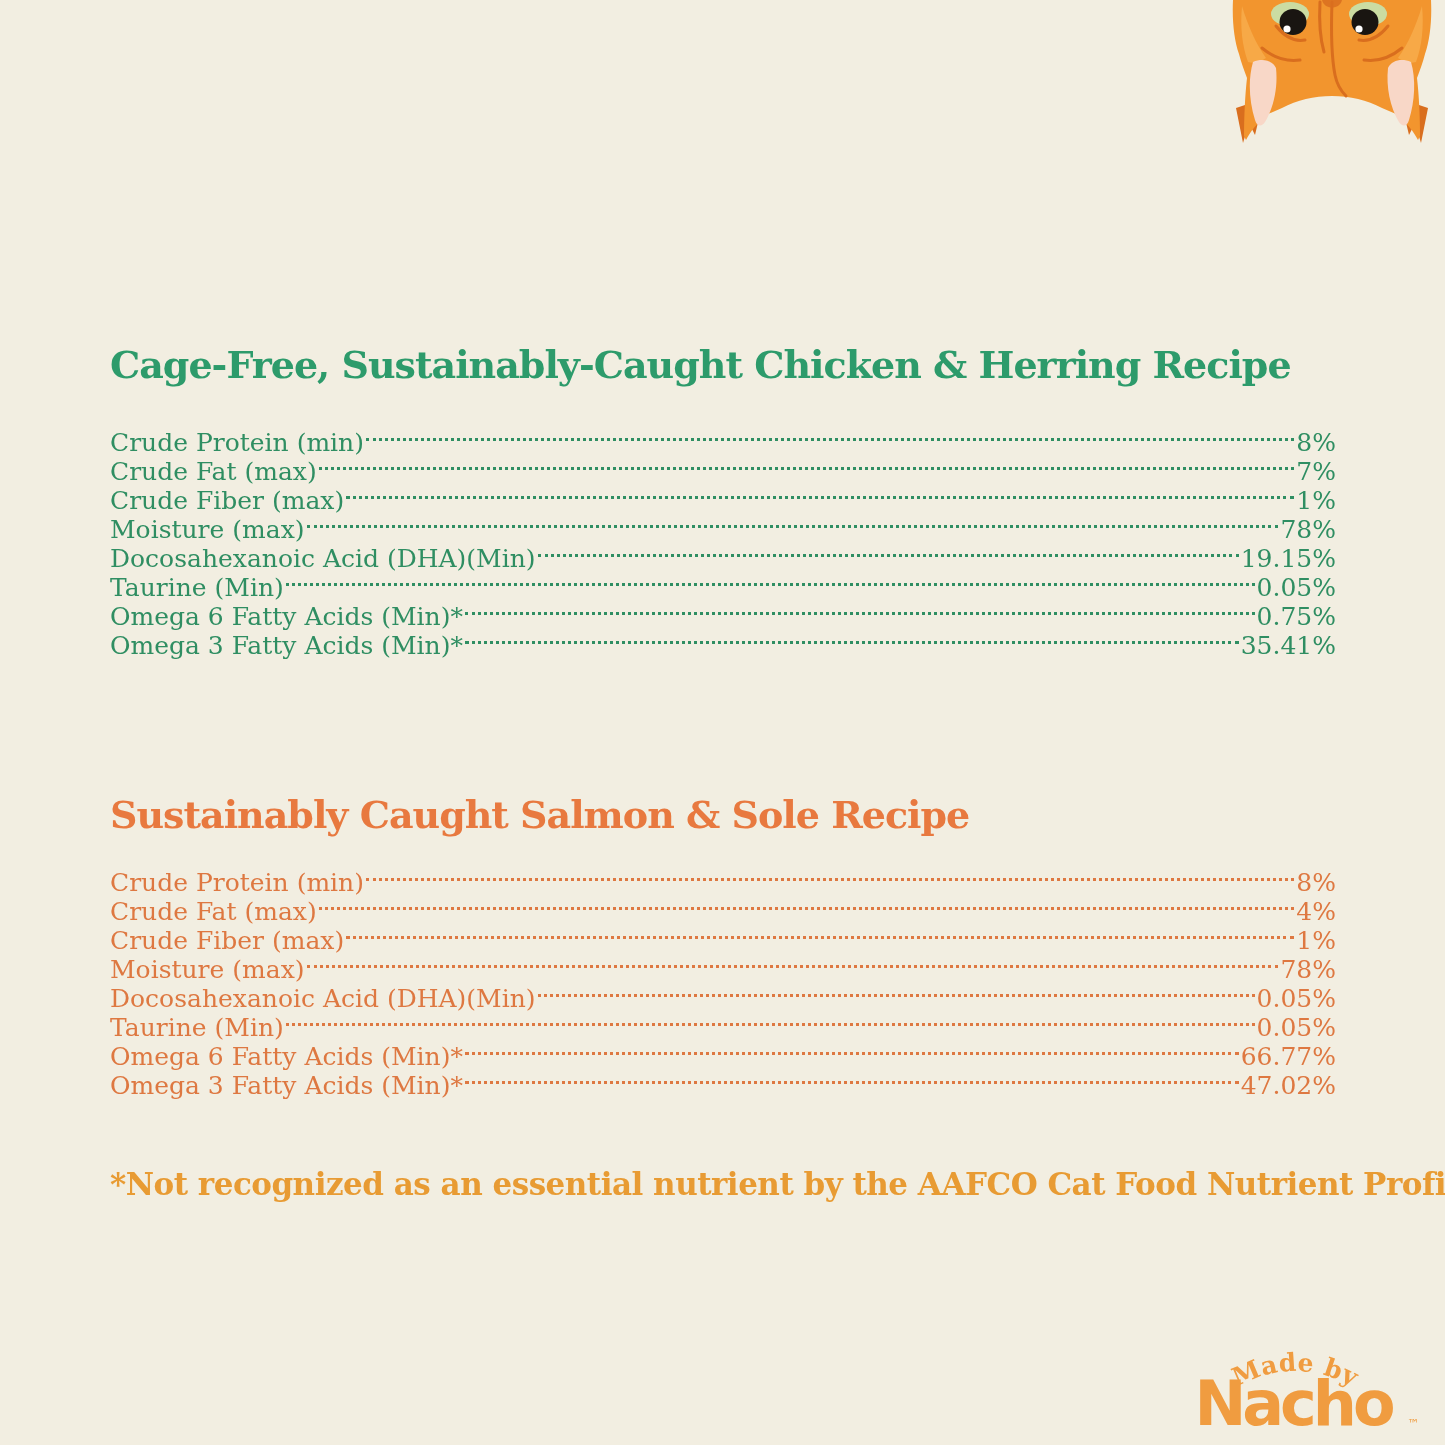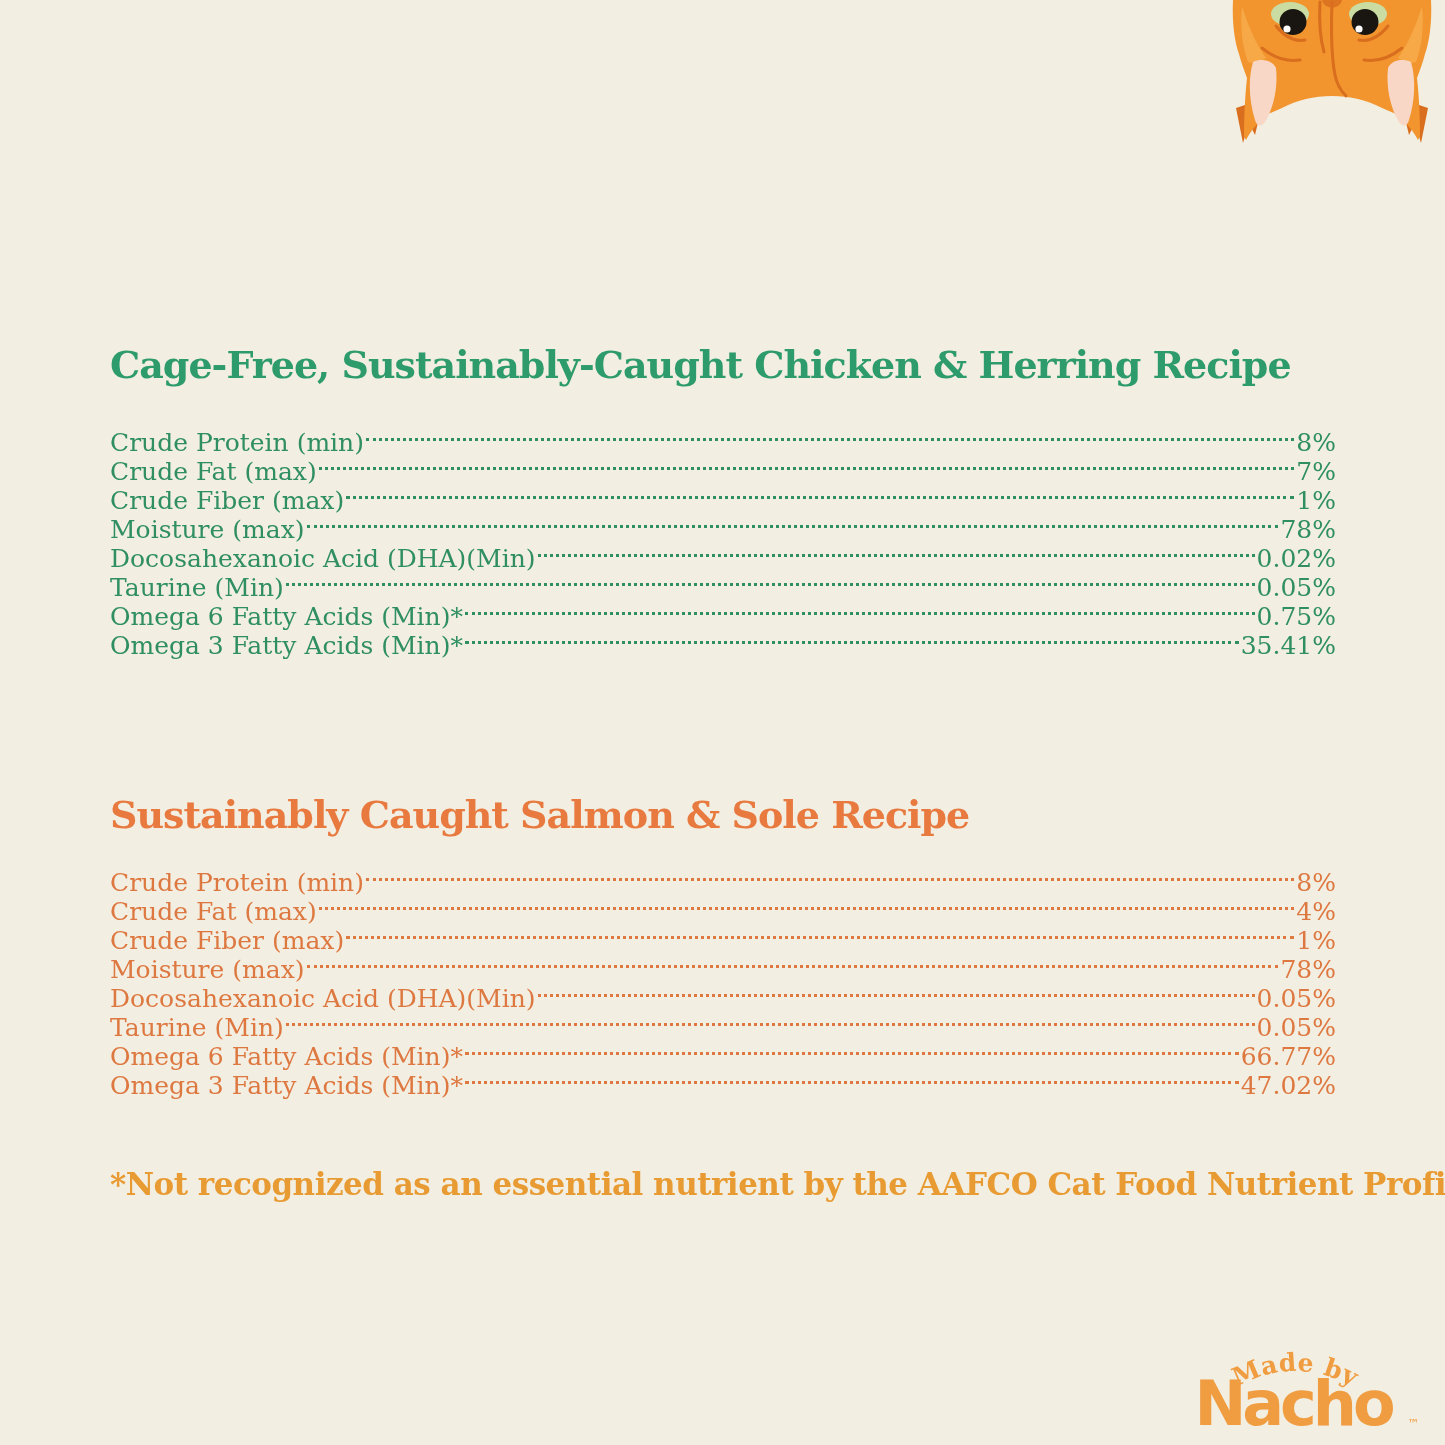--- a/index.html
+++ b/index.html
@@ -126,21 +126,21 @@
           <span class="value">1%</span>
         </div>
       <div class="row">
           <span class="label">Moisture (max)</span>
           <span class="dots"></span>
           <span class="value">78%</span>
         </div>
       <div class="row">
           <span class="label">Docosahexanoic Acid (DHA)(Min)</span>
           <span class="dots"></span>
-          <span class="value">0.02%</span>
+          <span class="value">19.15%</span>
         </div>
       <div class="row">
           <span class="label">Taurine (Min)</span>
           <span class="dots"></span>
           <span class="value">0.05%</span>
         </div>
       <div class="row">
           <span class="label">Omega 6 Fatty Acids (Min)*</span>
           <span class="dots"></span>
           <span class="value">0.75%</span>

